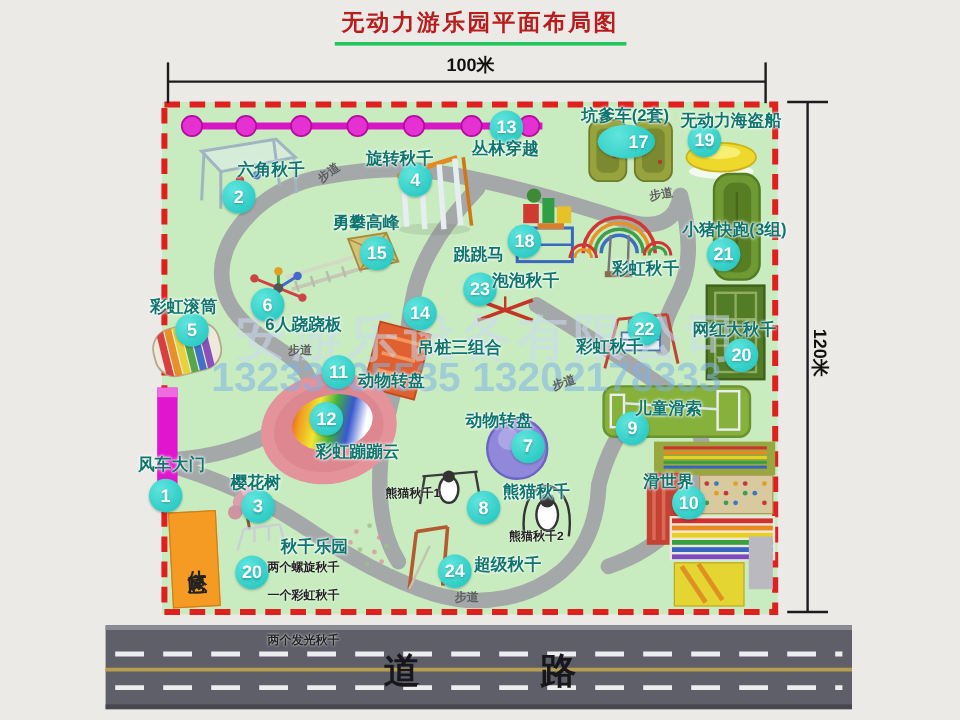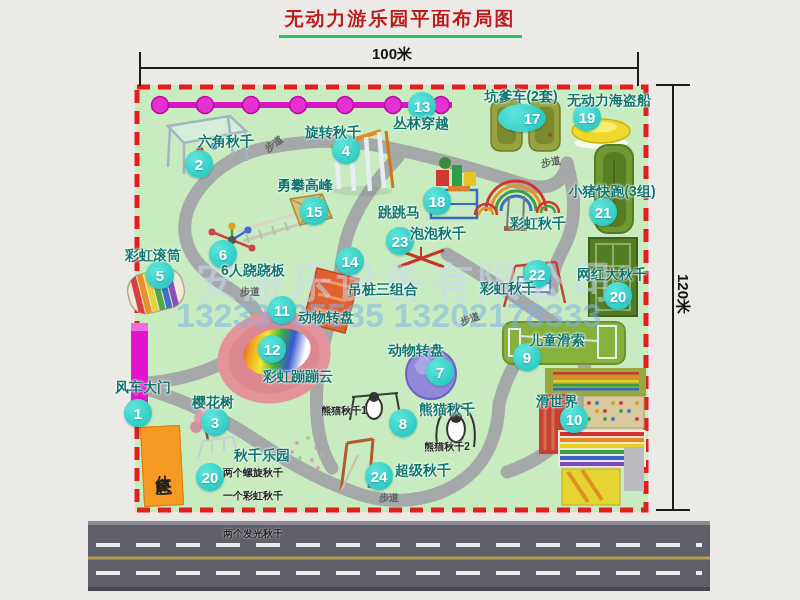--- a/index.html
+++ b/index.html
@@ -364,20 +364,21 @@
 
   <div class="overlay">
     <div class="page-title">
       <span>无动力游乐园平面布局图</span>
     </div>
     <div class="dim-h">100米</div>
     <div class="dim-v">120米</div>
     <div class="rest-area">
       <span>休息区</span>
     </div>
+    <div class="road-label">道 路</div>
     <div id="markers">
         <div class="marker" style="left: 138px; top: 413px;">1</div>
         <div class="attr-label" style="left: 143px; top: 388px;">风车大门</div>
         <div class="marker" style="left: 199px; top: 164px;">2</div>
         <div class="attr-label" style="left: 226px; top: 142px;">六角秋千</div>
         <div class="marker" style="left: 215px; top: 422px;">3</div>
         <div class="attr-label" style="left: 213px; top: 403px; text-align: center;">樱花树</div>
         <div class="marker" style="left: 346px; top: 150px;">4</div>
         <div class="attr-label" style="left: 333px; top: 133px;">旋转秋千</div>
         <div class="marker" style="left: 160px; top: 275px;">5</div>

